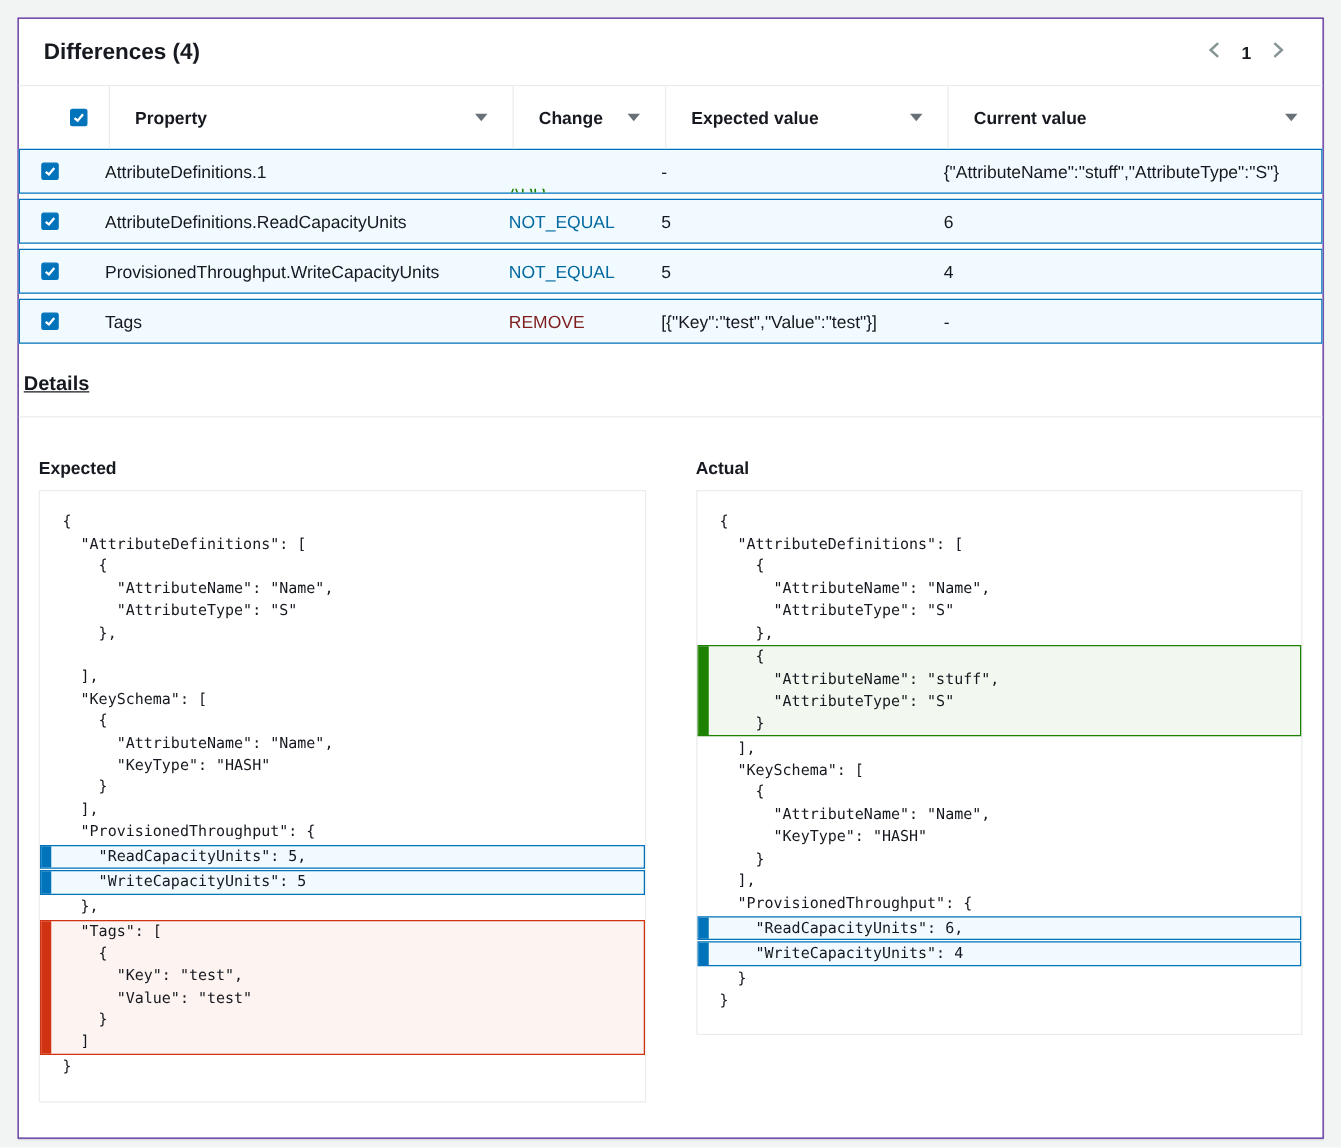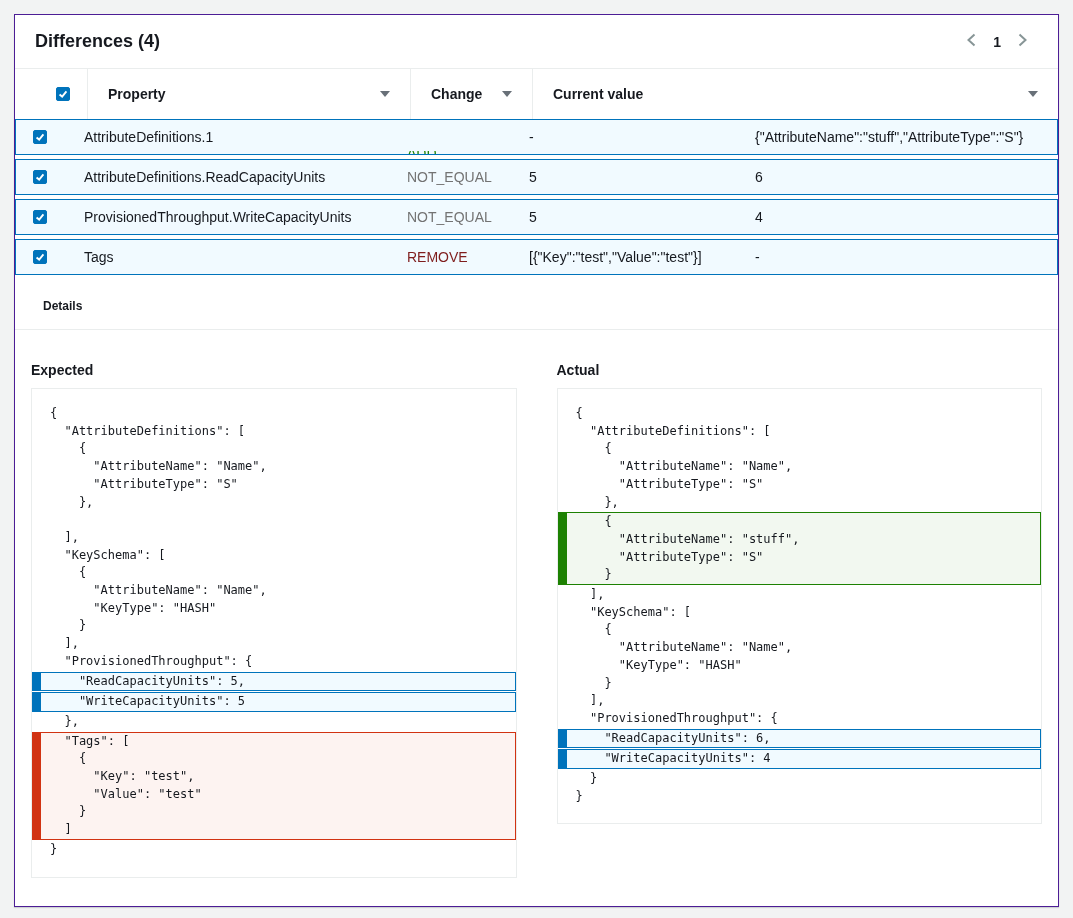--- a/index.html
+++ b/index.html
@@ -61,27 +61,28 @@
     height: 36px;
     background: #f1faff;
     border: 1px solid #0073bb;
     margin-bottom: 4px;
     font-size: 14px;
     cursor: pointer;
   }
   .trow .cell { display: flex; align-items: center; padding: 0 20px; white-space: nowrap; overflow: hidden; }
   .trow .col-sel { padding: 0; }
   .chg-add { color: #1d8102; margin-top: 31px; }
-  .chg-not-equal { color: #737373; }
+  .chg-not-equal { color: #0369a1; }
   .chg-remove { color: #7f1d1d; }
   
   .details-title {
-    font-size: 12px; font-weight: bold;
-    padding: 20px 20px 16px 28px;
+    font-size: 16px; font-weight: bold;
+    padding: 20px 20px 16px 4px;
     border-bottom: 1px solid #eaeded;
+    text-decoration: underline;
   }
   .panels {
     display: flex; gap: 40px;
     padding: 32px 16px 0 16px;
     align-items: flex-start;
   }
   .panel-col { flex: 1; min-width: 0; }
   .panel-label { font-size: 14px; font-weight: bold; margin-bottom: 10px; }
   .code-panel {
     border: 1px solid #eaeded;
@@ -142,20 +143,24 @@
       </span>
     </div>
     <div class="hcell col-prop">
       <span>Property</span>
       <span class="filter-icon"></span>
     </div>
     <div class="hcell col-chg">
       <span>Change</span>
       <span class="filter-icon"></span>
     </div>
+    <div class="hcell col-exp">
+      <span>Expected value</span>
+      <span class="filter-icon"></span>
+    </div>
     <div class="hcell col-cur">
       <span>Current value</span>
       <span class="filter-icon"></span>
     </div>
   </div>
 
   <div id="table-body">
   <div class="trow">
     <div class="cell col-sel">
       <span class="checkbox">

